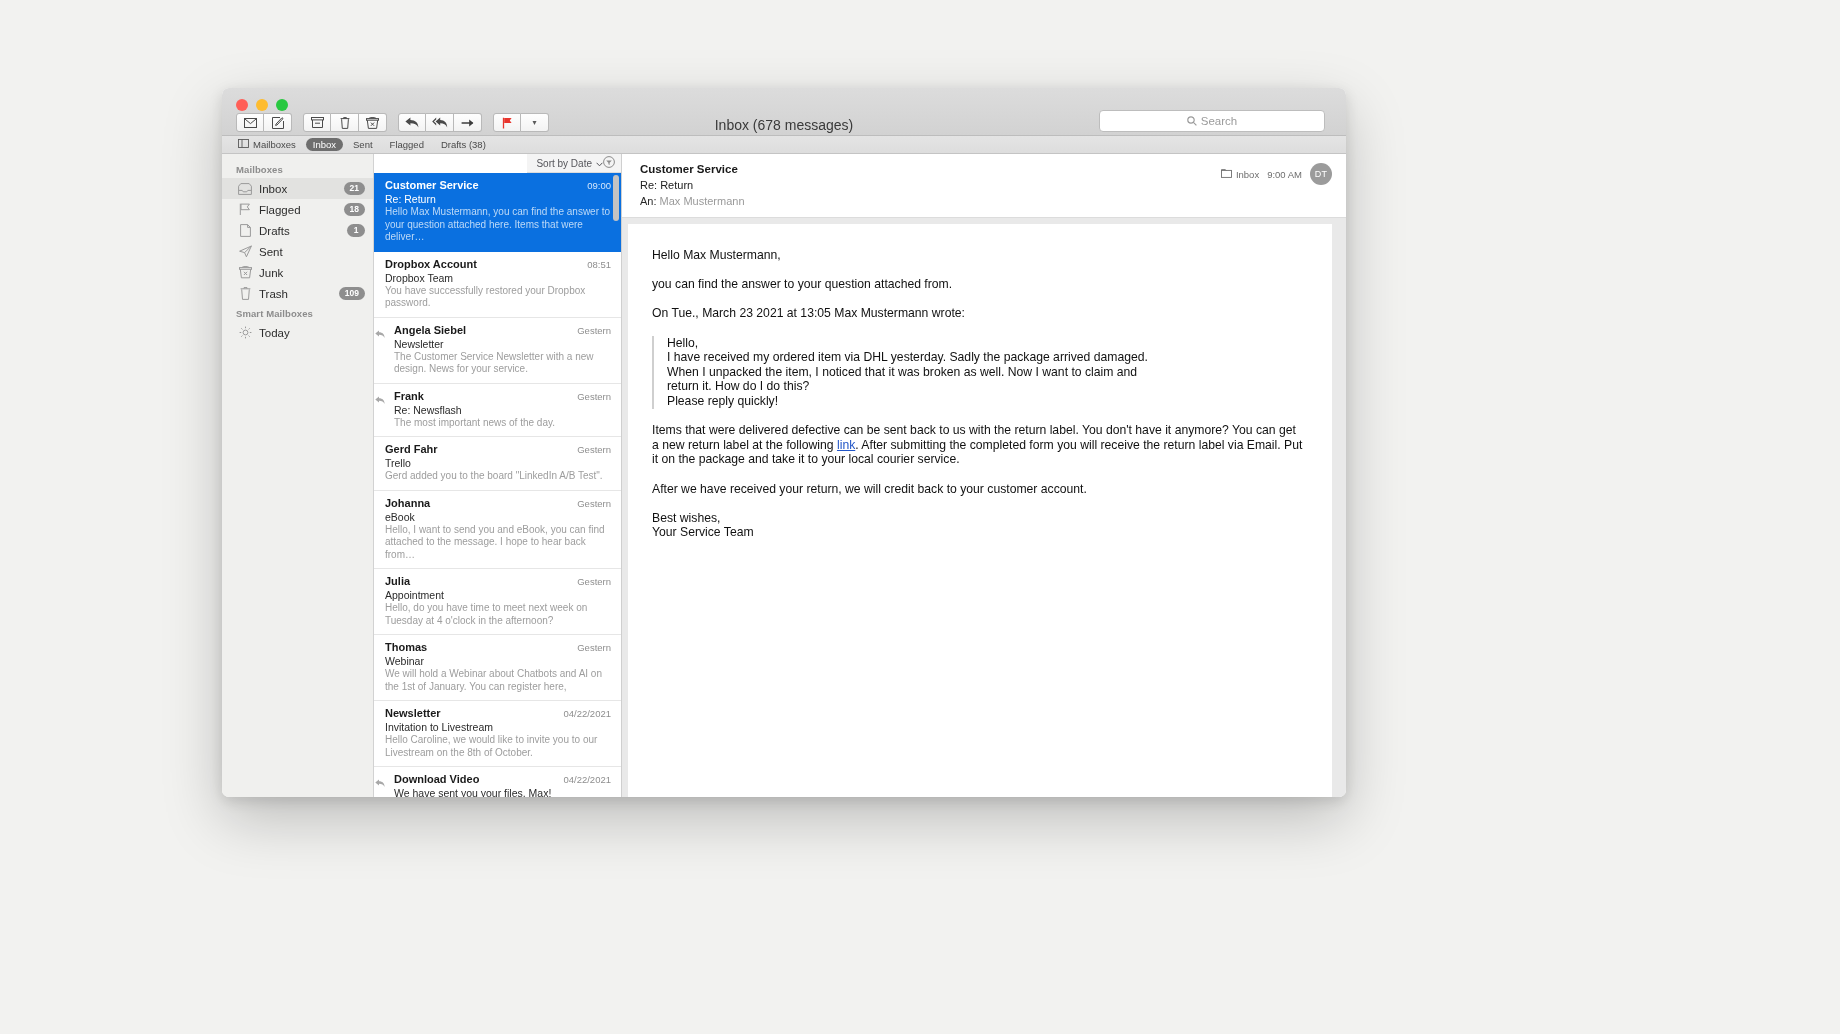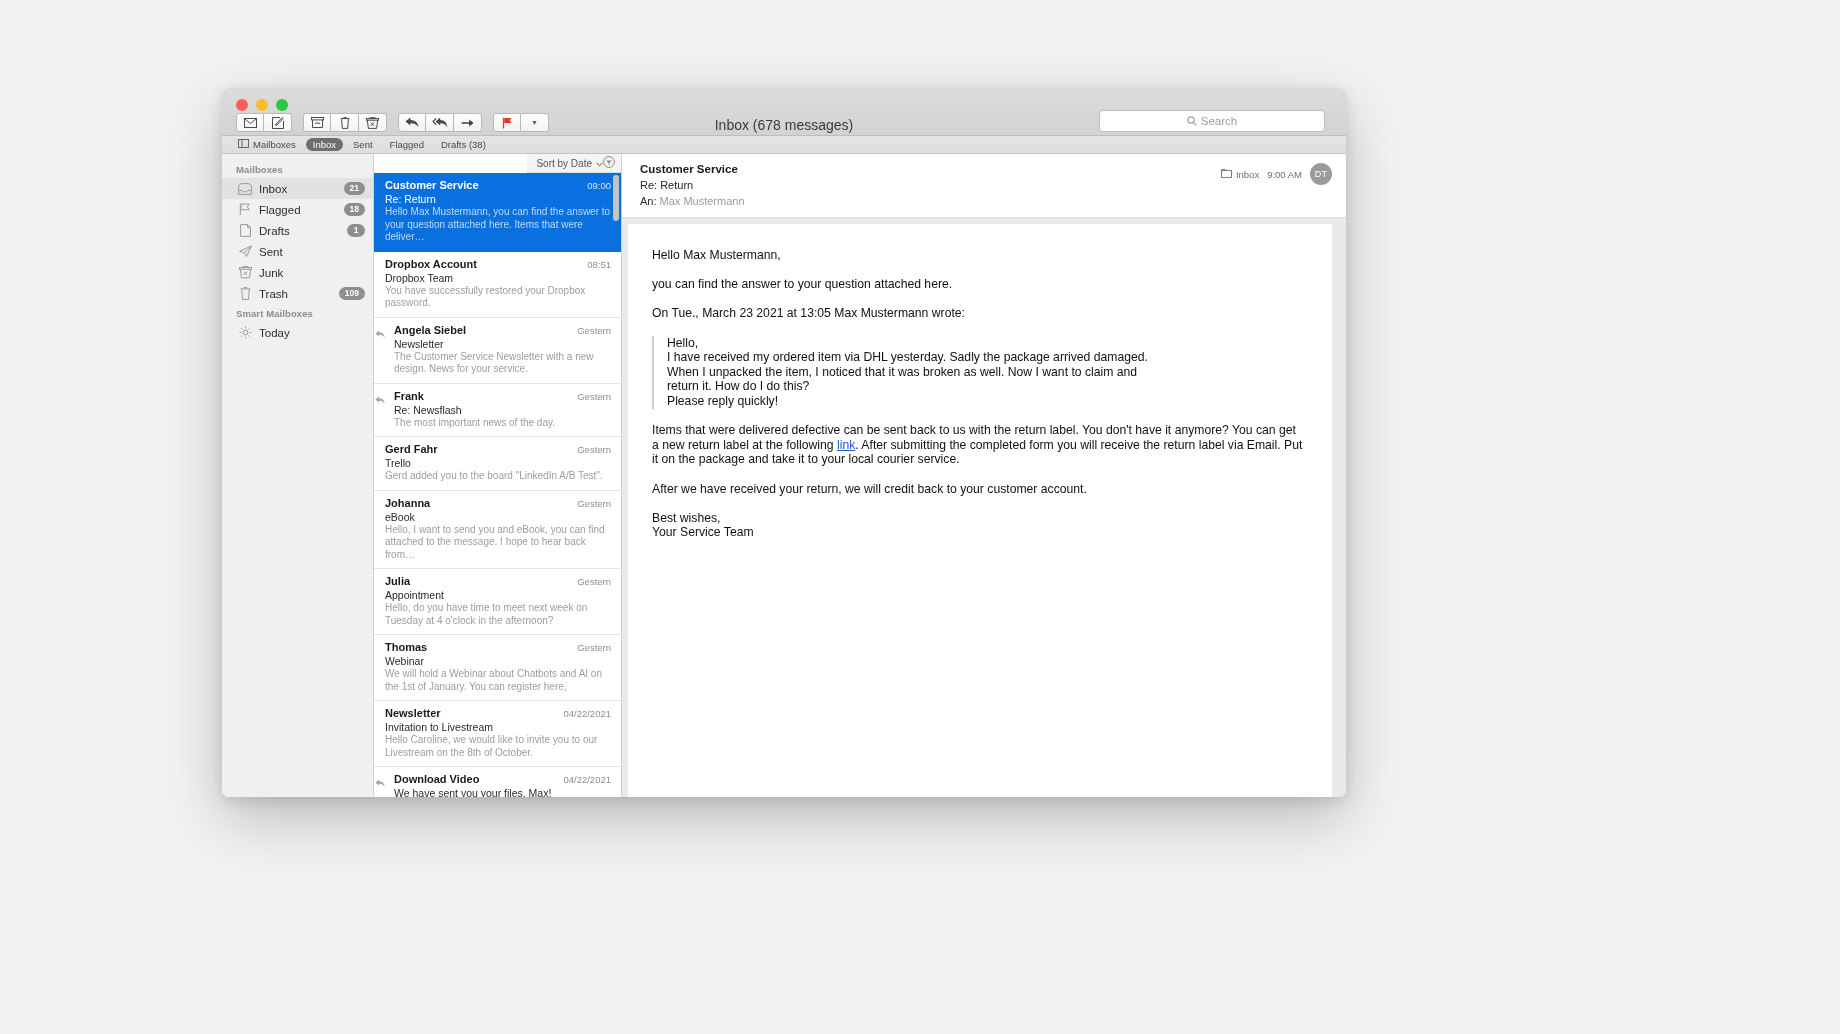--- a/index.html
+++ b/index.html
@@ -549,21 +549,21 @@
               <span>Inbox</span>
             </div>
             <div id="mh-time">9:00 AM</div>
             <div id="avatar">DT</div>
           </div>
         </div>
 
         <div id="mail-body-wrap">
           <div id="mail-body">
             <p>Hello Max Mustermann,</p>
-            <p>you can find the answer to your question attached here.</p>
+            <p>you can find the answer to your question attached from.</p>
             <p>On Tue., March 23 2021 at 13:05 Max Mustermann wrote:</p>
             <blockquote id="quote-block">
                 <div>Hello,</div>
                 <div>I have received my ordered item via DHL yesterday. Sadly the package arrived damaged.</div>
                 <div>When I unpacked the item, I noticed that it was broken as well. Now I want to claim and</div>
                 <div>return it. How do I do this?</div>
                 <div>Please reply quickly!</div>
               </blockquote>
             <p>
               <span>Items that were delivered defective can be sent back to us with the return label. You don't have it anymore? You can get a new return label at the following </span><a class="mail-link" href="#">link</a><span>. After submitting the completed form you will receive the return label via Email. Put it on the package and take it to your local courier service.</span>

